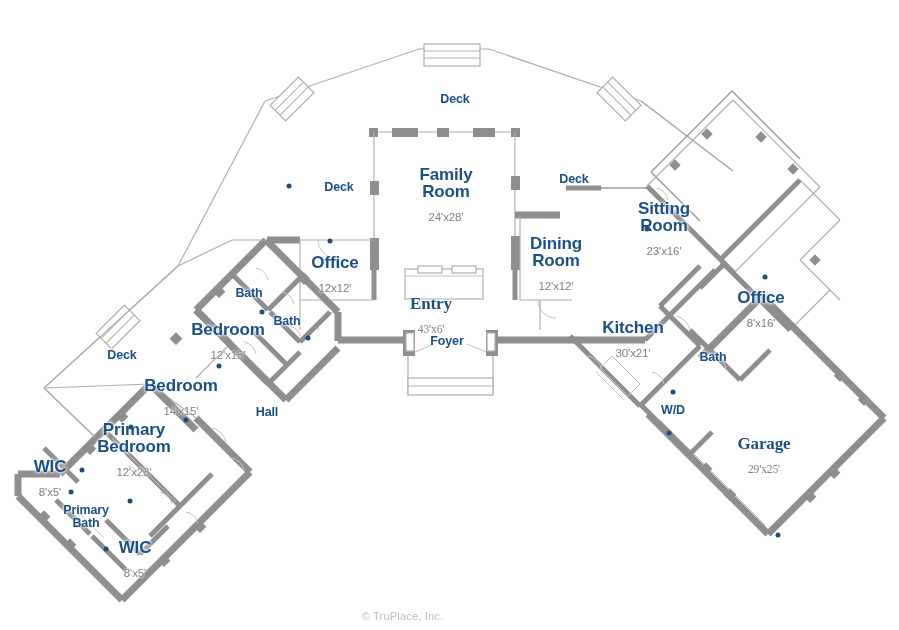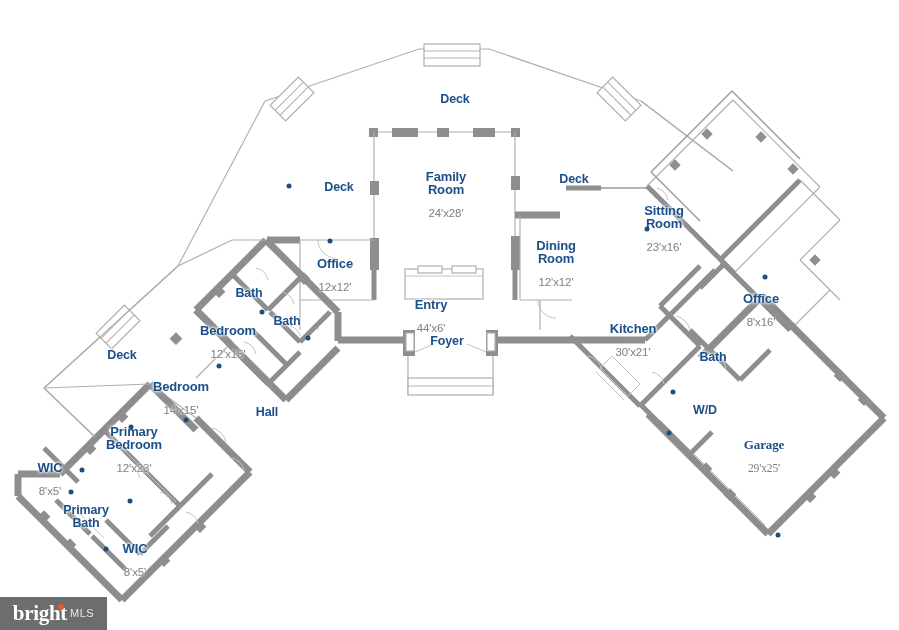--- a/index.html
+++ b/index.html
@@ -41,21 +41,21 @@
     transform: translate(-50%, -50%);
     text-align: center;
     line-height: 1.02;
     white-space: nowrap;
     pointer-events: auto;
   }
   .room-name {
     display: block;
     color: #1b4f8a;
     font-weight: bold;
-    font-size: 13px;
+    font-size: 17px;
     letter-spacing: -0.15px;
     text-shadow: 0 0 2px #fff, 0 0 3px #fff, 0 0 4px #fff;
   }
   .room-name.two-line { line-height: 1.0; }
   .room-dim {
     display: block;
     color: #808080;
     font-weight: normal;
     font-size: 11.5px;
     letter-spacing: -0.1px;
@@ -400,35 +400,35 @@
         <span class="room-dim">12'x12'</span>
       </div>
       <div class="room-label" style="left: 664px; top: 229px;">
         <span class="room-name two-line">Sitting<br>Room</span>
         <span class="room-dim">23'x16'</span>
       </div>
       <div class="room-label" style="left: 761px; top: 310px;">
         <span class="room-name">Office</span>
         <span class="room-dim">8'x16'</span>
       </div>
-      <div class="room-label" style="left: 431px; top: 316px;">
+      <div class="room-label" style="left: 431px; top: 316px; font-family: Liberation Serif, serif;">
         <span class="room-name">Entry</span>
-        <span class="room-dim">44'x6'</span>
+        <span class="room-dim">43'x6'</span>
       </div>
       <div class="room-label small-name" style="left: 447px; top: 341px;">
         <span class="room-name">Foyer</span>
       </div>
       <div class="room-label" style="left: 633px; top: 340px;">
         <span class="room-name">Kitchen</span>
         <span class="room-dim">30'x21'</span>
       </div>
       <div class="room-label small-name" style="left: 713px; top: 357px;">
         <span class="room-name">Bath</span>
       </div>
-      <div class="room-label small-name" style="left: 673px; top: 410px; margin-left: 32px;">
+      <div class="room-label small-name" style="left: 673px; top: 410px;">
         <span class="room-name">W/D</span>
       </div>
       <div class="room-label" style="left: 764px; top: 456px; font-family: Liberation Serif, serif;">
         <span class="room-name">Garage</span>
         <span class="room-dim">29'x25'</span>
       </div>
       <div class="room-label small-name" style="left: 249px; top: 293px;">
         <span class="room-name">Bath</span>
       </div>
       <div class="room-label small-name" style="left: 287px; top: 321px;">
@@ -471,19 +471,16 @@
       <div class="cam-dot" style="left: 131px; top: 427px;"></div>
       <div class="cam-dot" style="left: 673px; top: 392px;"></div>
       <div class="cam-dot" style="left: 669px; top: 433px;"></div>
       <div class="cam-dot" style="left: 778px; top: 535px;"></div>
       <div class="cam-dot" style="left: 82px; top: 470px;"></div>
       <div class="cam-dot" style="left: 71px; top: 492px;"></div>
       <div class="cam-dot" style="left: 130px; top: 501px;"></div>
       <div class="cam-dot" style="left: 106px; top: 549px;"></div>
     </div>
 
-  <div id="mls-badge">
-    <span class="brand-word">bright<span class="brand-dot"></span></span>
-    <span class="brand-sub">MLS</span>
-  </div>
-
+
+  <div id="copyright">© TruPlace, Inc.</div>
 
 </div>
 
 </body></html>

